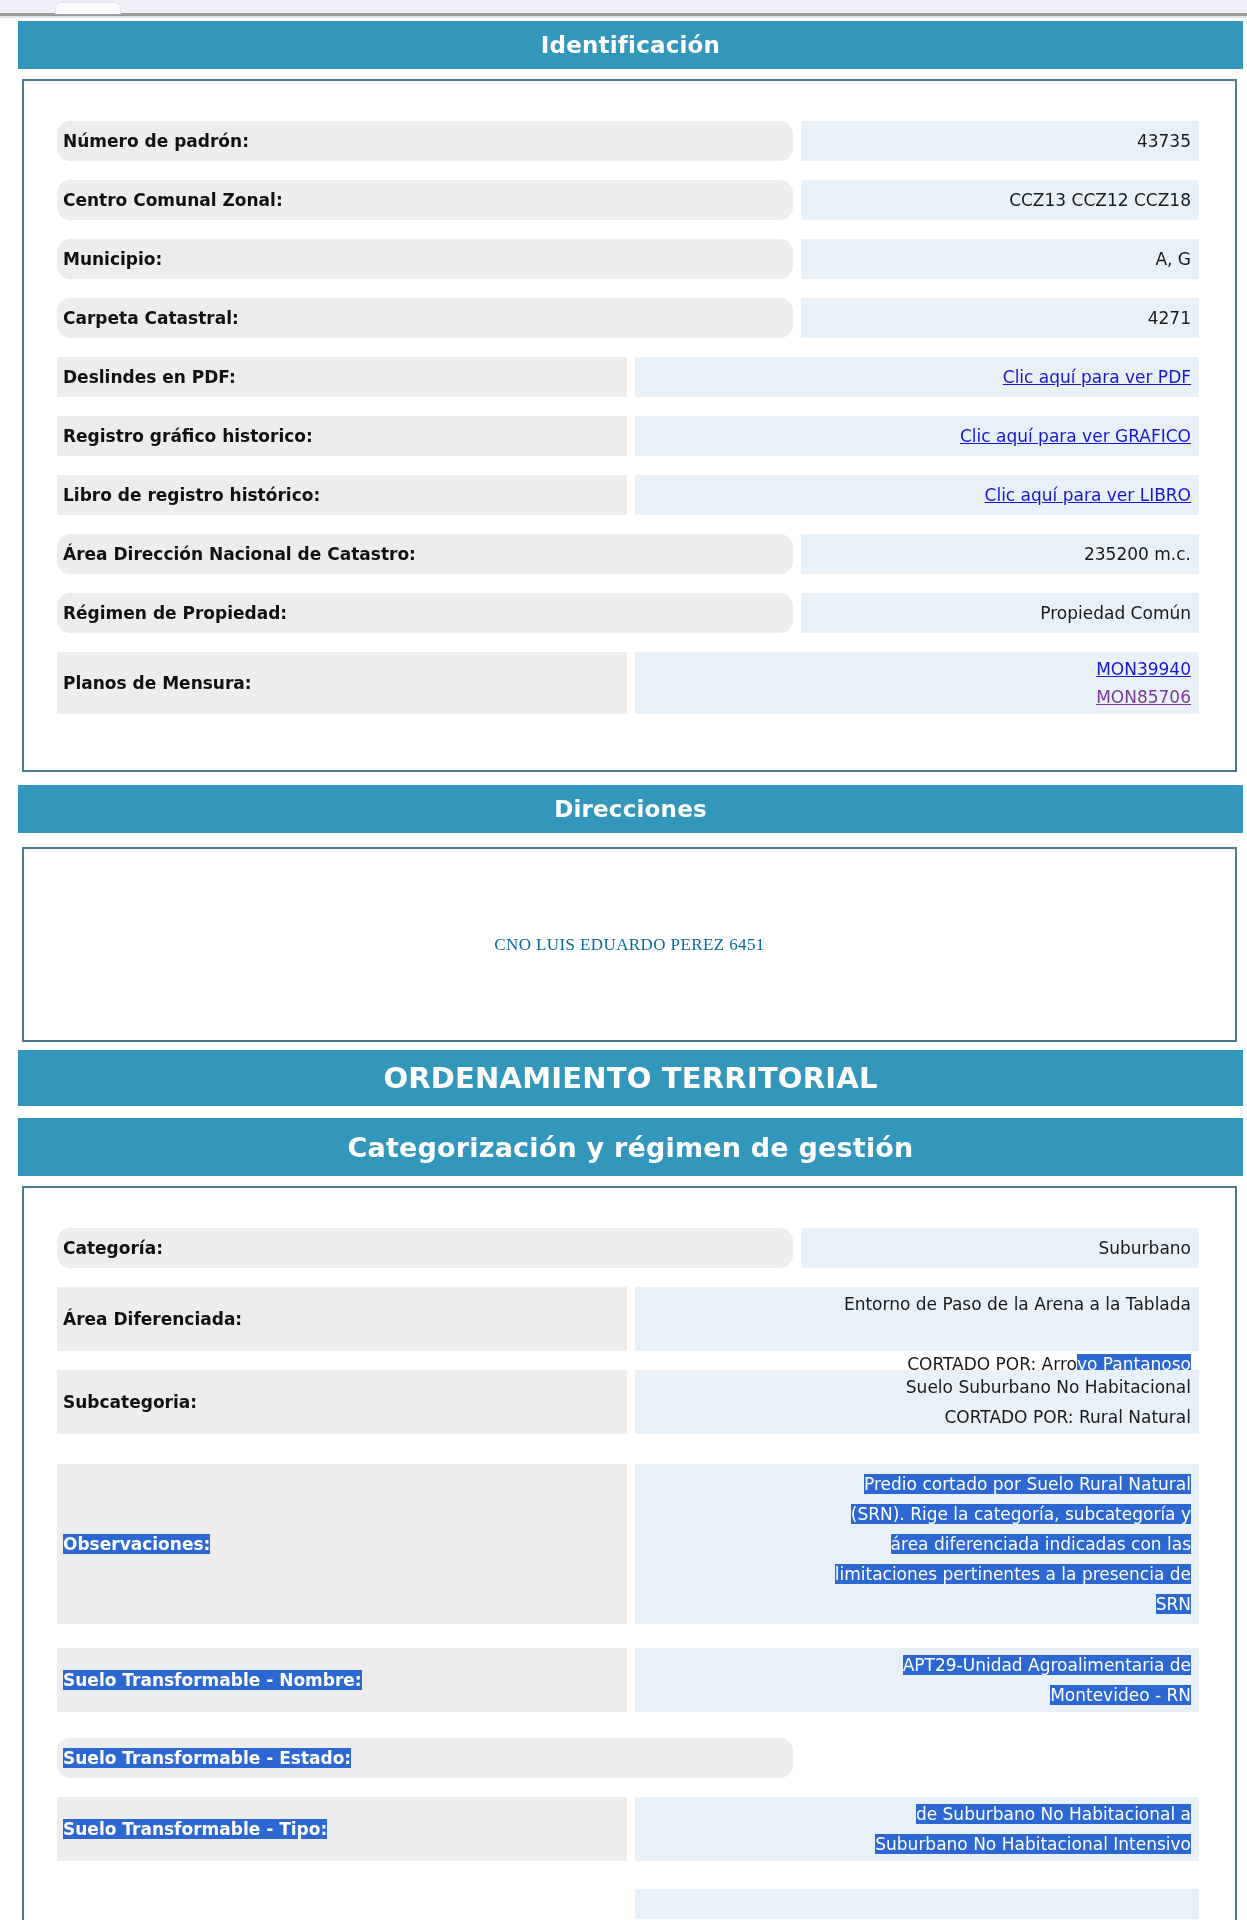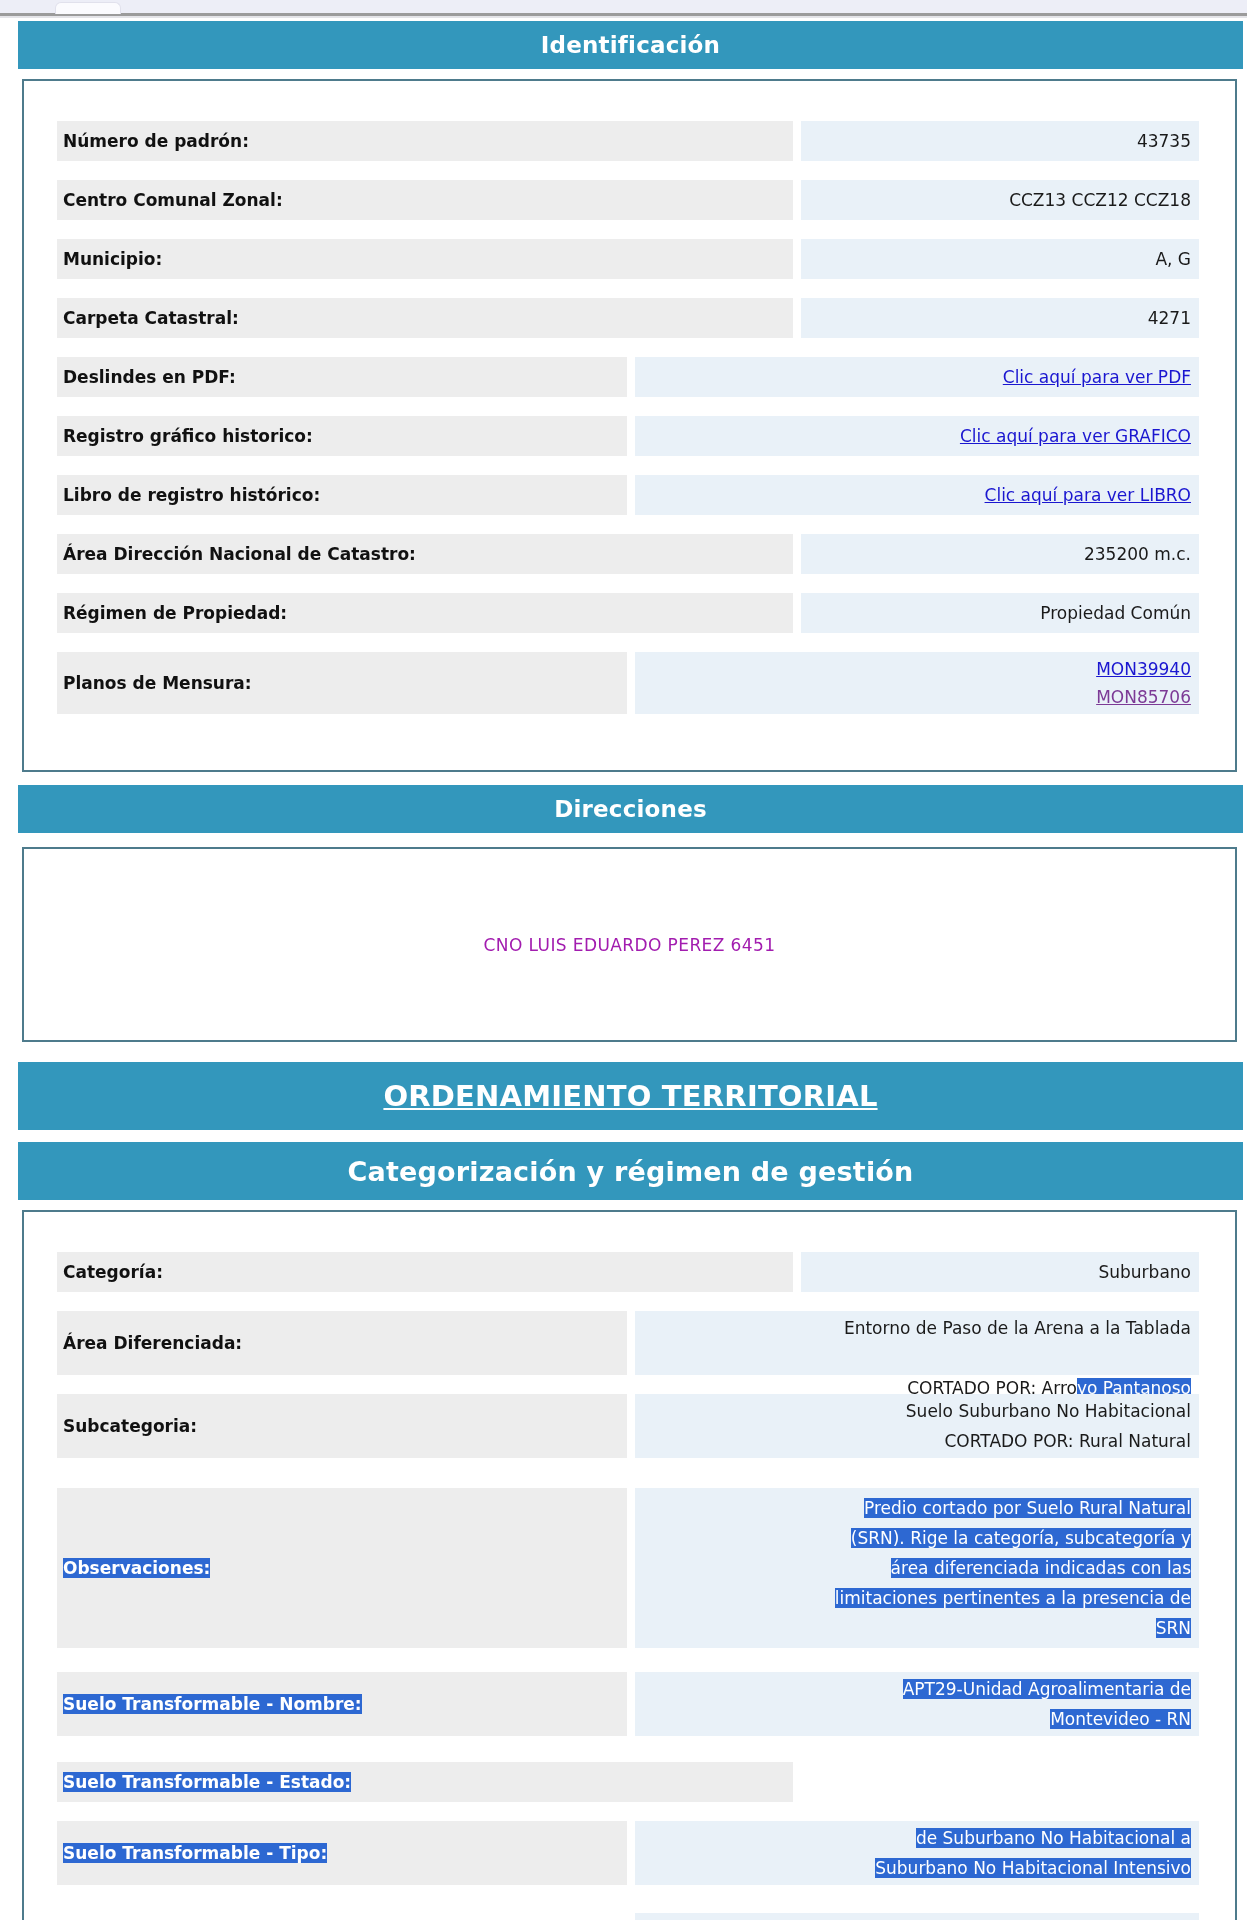--- a/index.html
+++ b/index.html
@@ -20,21 +20,21 @@
 
   .content { margin-left: 18px; width: 1225px; }
 
   .bar {
     background: #3397bc; color: #ffffff; font-weight: bold;
     text-align: center; display: flex; align-items: center; justify-content: center;
     letter-spacing: 0.2px;
   }
   .bar-std { height: 48px; font-size: 23px; }
   .bar-dir { height: 48px; font-size: 23px; margin-top: 13px; }
-  .bar-ord { height: 68px; font-size: 29px; margin-top: 20px; text-decoration: underline; }
+  .bar-ord { height: 56px; font-size: 29px; margin-top: 8px; }
   .bar-cat { height: 58px; font-size: 27px; margin-top: 12px; }
 
   .panel {
     margin-top: 10px; margin-left: 4px;
     width: 1211px; background: #ffffff;
     border: 2px solid #4e7b8c;
   }
   .panel-inner { padding: 40px 36px 56px 33px; }
   .panel-inner-2 { padding: 40px 36px 40px 33px; }
 
@@ -43,21 +43,21 @@
   .row-label {
     background: #ededed; display: flex; align-items: center;
     padding-left: 6px; box-sizing: border-box;
     font-weight: bold; font-size: 17px; color: #111111;
   }
   .row-value {
     background: #e9f1f8; display: flex; align-items: center; justify-content: flex-end;
     padding: 0 8px; box-sizing: border-box;
     font-size: 17px; color: #1a1a1a;
   }
-  .narrow .row-label { width: 736px; }
+  .narrow .row-label { width: 736px; border-radius: 13px; }
   .narrow .row-value { width: 398px; }
   .wide   .row-label { width: 570px; }
   .wide   .row-value { width: 564px; }
 
   .h1 { height: 40px; }
   .h2 { height: 64px; }
   .h5 { height: 160px; }
   .hp { height: 62px; }
 
   .vtext { text-align: right; line-height: 30px; white-space: pre-line; }
@@ -65,21 +65,21 @@
 
   a.lnk { color: #1a16d0; text-decoration: underline; font-size: 17px; }
   a.lnk-visited { color: #7c3a96; }
 
   .sel { background: #2d68d2; color: #ffffff; }
 
   .addr-panel {
     margin-top: 14px; height: 191px;
     display: flex; align-items: center; justify-content: center;
   }
-  .addr-text { font-size: 17px; color: #a21caf; letter-spacing: 0.4px; }
+  .addr-text { font-size: 17px; color: #0369a1; letter-spacing: 0.4px; font-family: Liberation Serif, serif; }
 
   .sliver { margin-top: 28px; }
   .sliver .row-label { background: transparent; }
   .sliver .row-value { height: 30px; }
 </style>
 </head>
 <body>
 
 <div class="top-strip">
   <div class="top-tab"></div>

